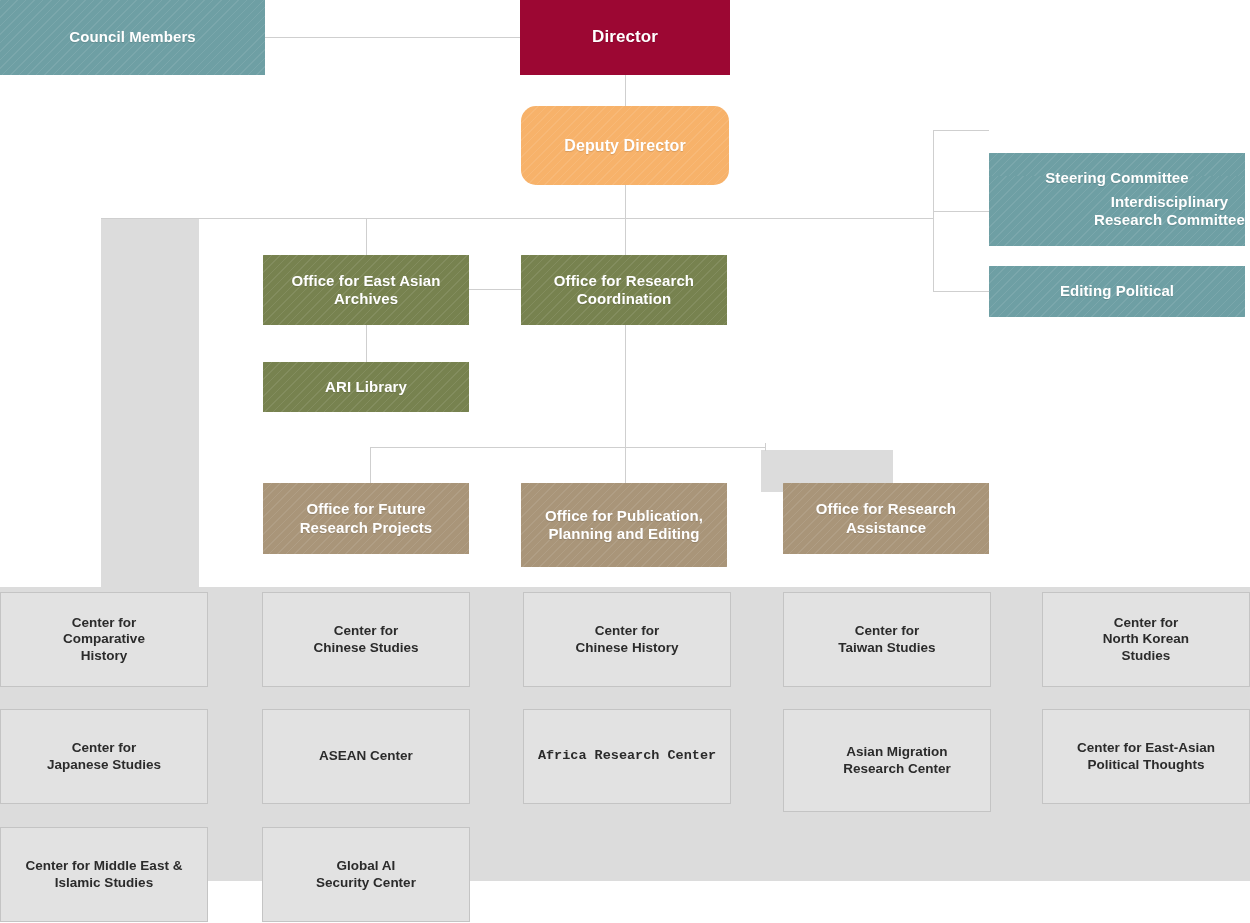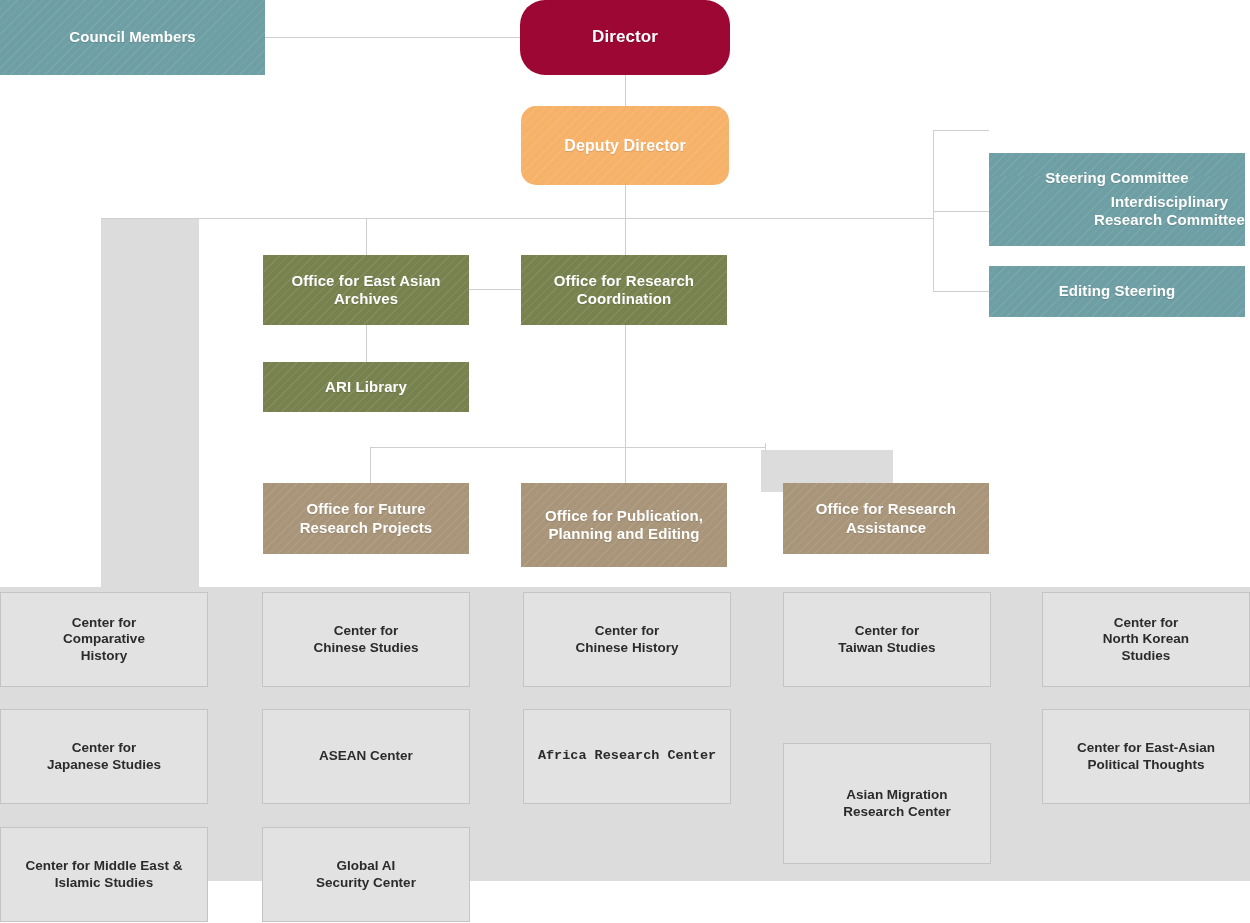--- a/index.html
+++ b/index.html
@@ -119,37 +119,37 @@
 
   <div class="line v" style="left:933px; top:130px; height:162px;"></div>
   <div class="line h" style="left:933px; top:130px; width:56px;"></div>
   <div class="line h" style="left:933px; top:211px; width:56px;"></div>
   <div class="line h" style="left:933px; top:291px; width:56px;"></div>
 
   <div class="node striped c-teal" style="left:0px; top:0px; width:265px; height:75px;">
     <span>Council Members</span>
   </div>
 
-  <div class="node striped c-crimson" style="left:520px; top:0px; width:210px; height:75px; font-size:17px;border-radius:25px;">
+  <div class="node striped c-crimson" style="left:520px; top:0px; width:210px; height:75px; font-size:17px;">
     <span>Director</span>
   </div>
 
   <div class="node striped c-orange" style="left:521px; top:106px; width:208px; height:79px; font-size:16px;">
     <span>Deputy Director</span>
   </div>
 
   <div class="node striped c-teal" style="left:989px; top:105px; width:256px; height:51px;margin-top:48px;">
     <span>Steering Committee</span>
   </div>
   <div class="node striped c-teal" style="left:989px; top:176px; width:256px; height:70px;justify-content:flex-end;">
     <span>Interdisciplinary
 Research Committee</span>
   </div>
   <div class="node striped c-teal" style="left:989px; top:266px; width:256px; height:51px;">
-    <span>Editing Steering</span>
+    <span>Editing Political</span>
   </div>
 
   <div class="node striped c-green" style="left:263px; top:255px; width:206px; height:70px;">
     <span>Office for East Asian
 Archives</span>
   </div>
   <div class="node striped c-green" style="left:521px; top:255px; width:206px; height:70px;">
     <span>Office for Research
 Coordination</span>
   </div>
@@ -196,21 +196,21 @@
   <div class="node center-box" style="left:0px; top:709px; width:208px; height:95px;">
     <span>Center for
 Japanese Studies</span>
   </div>
   <div class="node center-box" style="left:262px; top:709px; width:208px; height:95px;">
     <span>ASEAN Center</span>
   </div>
   <div class="node center-box" style="left:523px; top:709px; width:208px; height:95px;font-family:Liberation Mono, monospace;">
     <span>Africa Research Center</span>
   </div>
-  <div class="node center-box" style="left:783px; top:743px; width:208px; height:121px;padding-left:20px;">
+  <div class="node center-box" style="left:783px; top:709px; width:208px; height:103px;padding-left:20px;">
     <span>Asian Migration
 Research Center</span>
   </div>
   <div class="node center-box" style="left:1042px; top:709px; width:208px; height:95px;">
     <span>Center for East-Asian
 Political Thoughts</span>
   </div>
 
   <div class="node center-box" style="left:0px; top:827px; width:208px; height:95px;">
     <span>Center for Middle East &amp;

